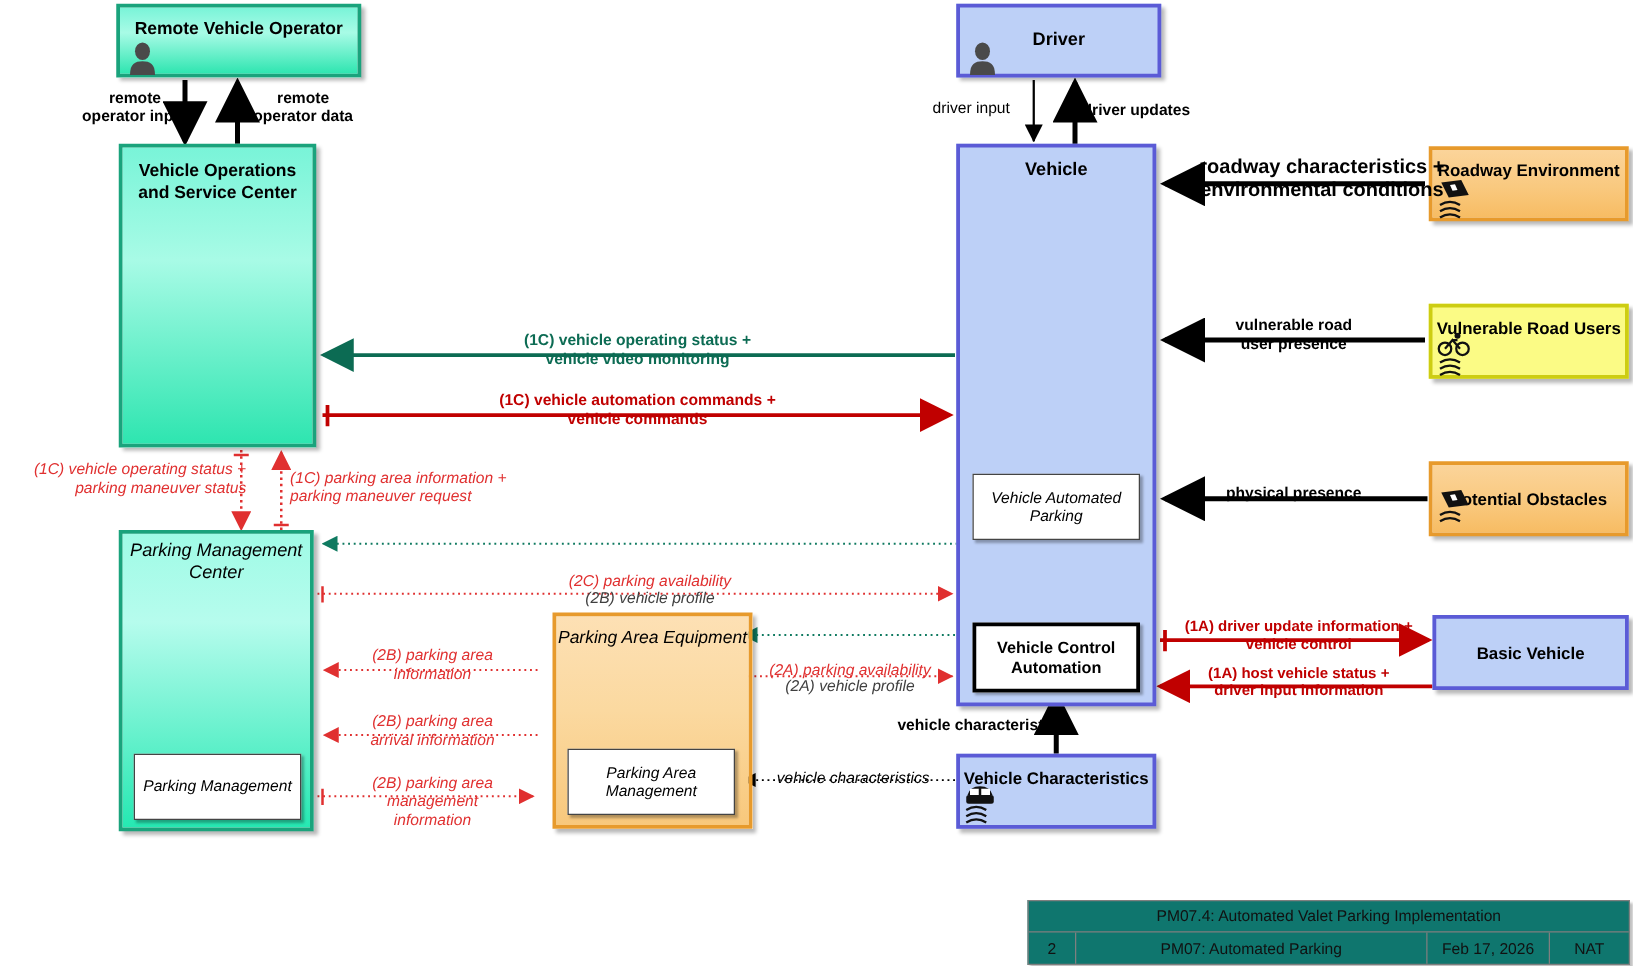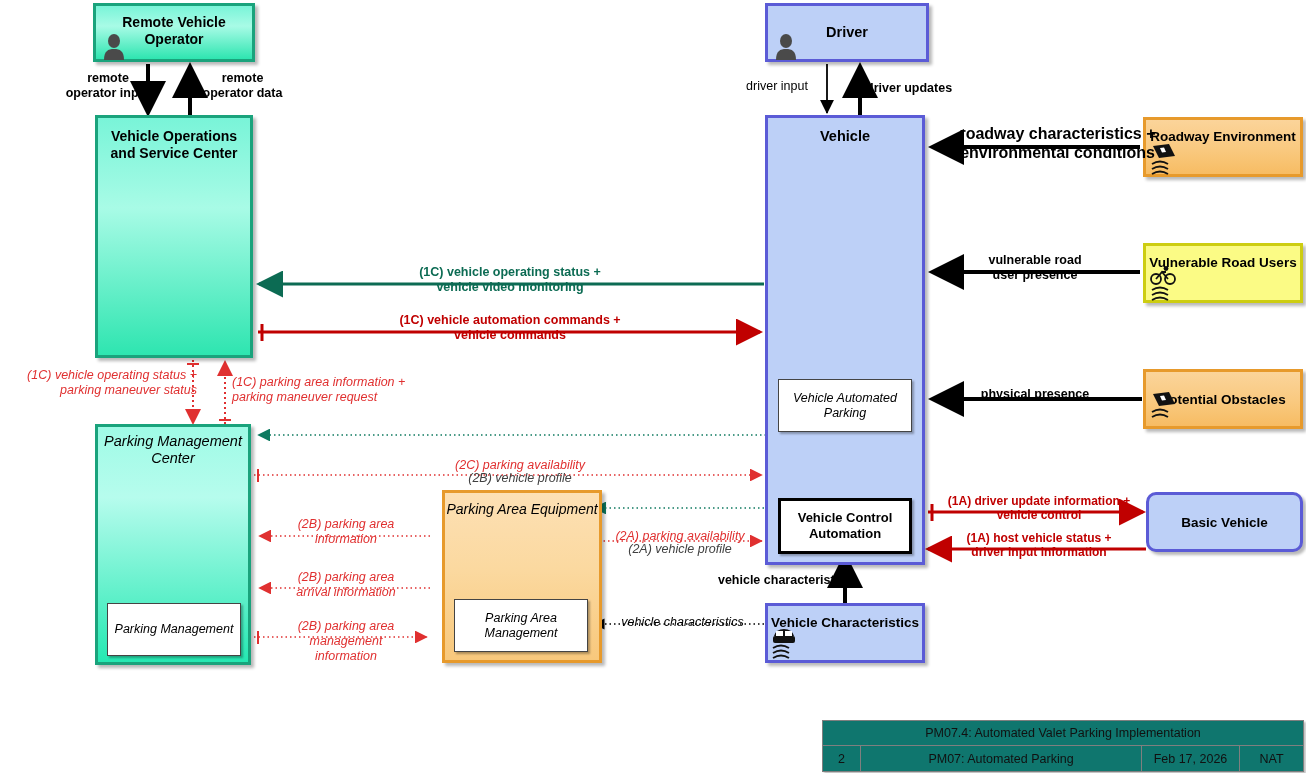--- a/index.html
+++ b/index.html
@@ -129,21 +129,21 @@
     <line x1="1142" y1="399" x2="932" y2="399" stroke="#000" stroke-width="4" marker-end="url(#ablk)"></line>
 
     <line x1="928" y1="512" x2="1143" y2="512" stroke="#c00000" stroke-width="3" marker-end="url(#ared)"></line>
     <line x1="932" y1="504" x2="932" y2="521" stroke="#c00000" stroke-width="3"></line>
 
     <line x1="1146" y1="549" x2="928" y2="549" stroke="#c00000" stroke-width="3" marker-end="url(#ared)"></line>
 
     <line x1="845" y1="603" x2="845" y2="556" stroke="#000" stroke-width="4" marker-end="url(#ablk)"></line>
   </svg>
 
-  <div class="box teal-grad" style="left:93px;top:3px;width:162px;height:59px;">
+  <div class="box teal-grad" style="left:93px;top:3px;width:196px;height:59px;">
     <div class="title" style="top:8px;font-size:14px;">Remote Vehicle
 Operator</div>
     <svg class="ico" style="left:6px;top:26px;width:24px;height:28px;" viewBox="0 0 24 28">
       <ellipse cx="12" cy="9" rx="6" ry="7" fill="#4a4a4a"></ellipse>
       <path d="M2,28 C2,19 6,17 12,17 C18,17 22,19 22,28 z" fill="#4a4a4a"></path>
     </svg>
   </div>
 
   <div class="box teal-grad" style="left:95px;top:115px;width:158px;height:243px;">
     <div class="title" style="top:10px;font-size:14px;">Vehicle Operations
@@ -208,21 +208,21 @@
   <div class="box orange" style="left:1143px;top:369px;width:160px;height:60px;">
     <div class="title" style="top:20px;font-size:13.5px;">Potential Obstacles</div>
     <svg class="ico" style="left:3px;top:18px;width:32px;height:34px;" viewBox="0 0 32 34">
       <path d="M4,4 L20,2 L26,14 L10,16 z" fill="#111"></path>
       <path d="M11,6 L15,5.4 L17,10 L13,10.6 z" fill="#fff"></path>
       <path d="M3,22 q8,-5 16,0" stroke="#111" stroke-width="1.8" fill="none"></path>
       <path d="M3,27 q8,-5 16,0" stroke="#111" stroke-width="1.8" fill="none"></path>
     </svg>
   </div>
 
-  <div class="box blue" style="left:1146px;top:492px;width:157px;height:60px;border-radius:10px;">
+  <div class="box blue" style="left:1146px;top:492px;width:157px;height:60px;">
     <div class="title" style="top:20px;font-size:13.5px;">Basic Vehicle</div>
   </div>
 
   <div class="box blue" style="left:765px;top:603px;width:160px;height:60px;">
     <div class="title" style="top:9px;font-size:13.5px;">Vehicle
 Characteristics</div>
     <svg class="ico" style="left:3px;top:18px;width:30px;height:36px;" viewBox="0 0 30 36">
       <path d="M3,12 q2,-7 10,-7 q8,0 10,7 z" fill="#111"></path>
       <rect x="2" y="12" width="22" height="7" rx="2" fill="#111"></rect>
       <rect x="5" y="7" width="7" height="5" fill="#fff"></rect>

